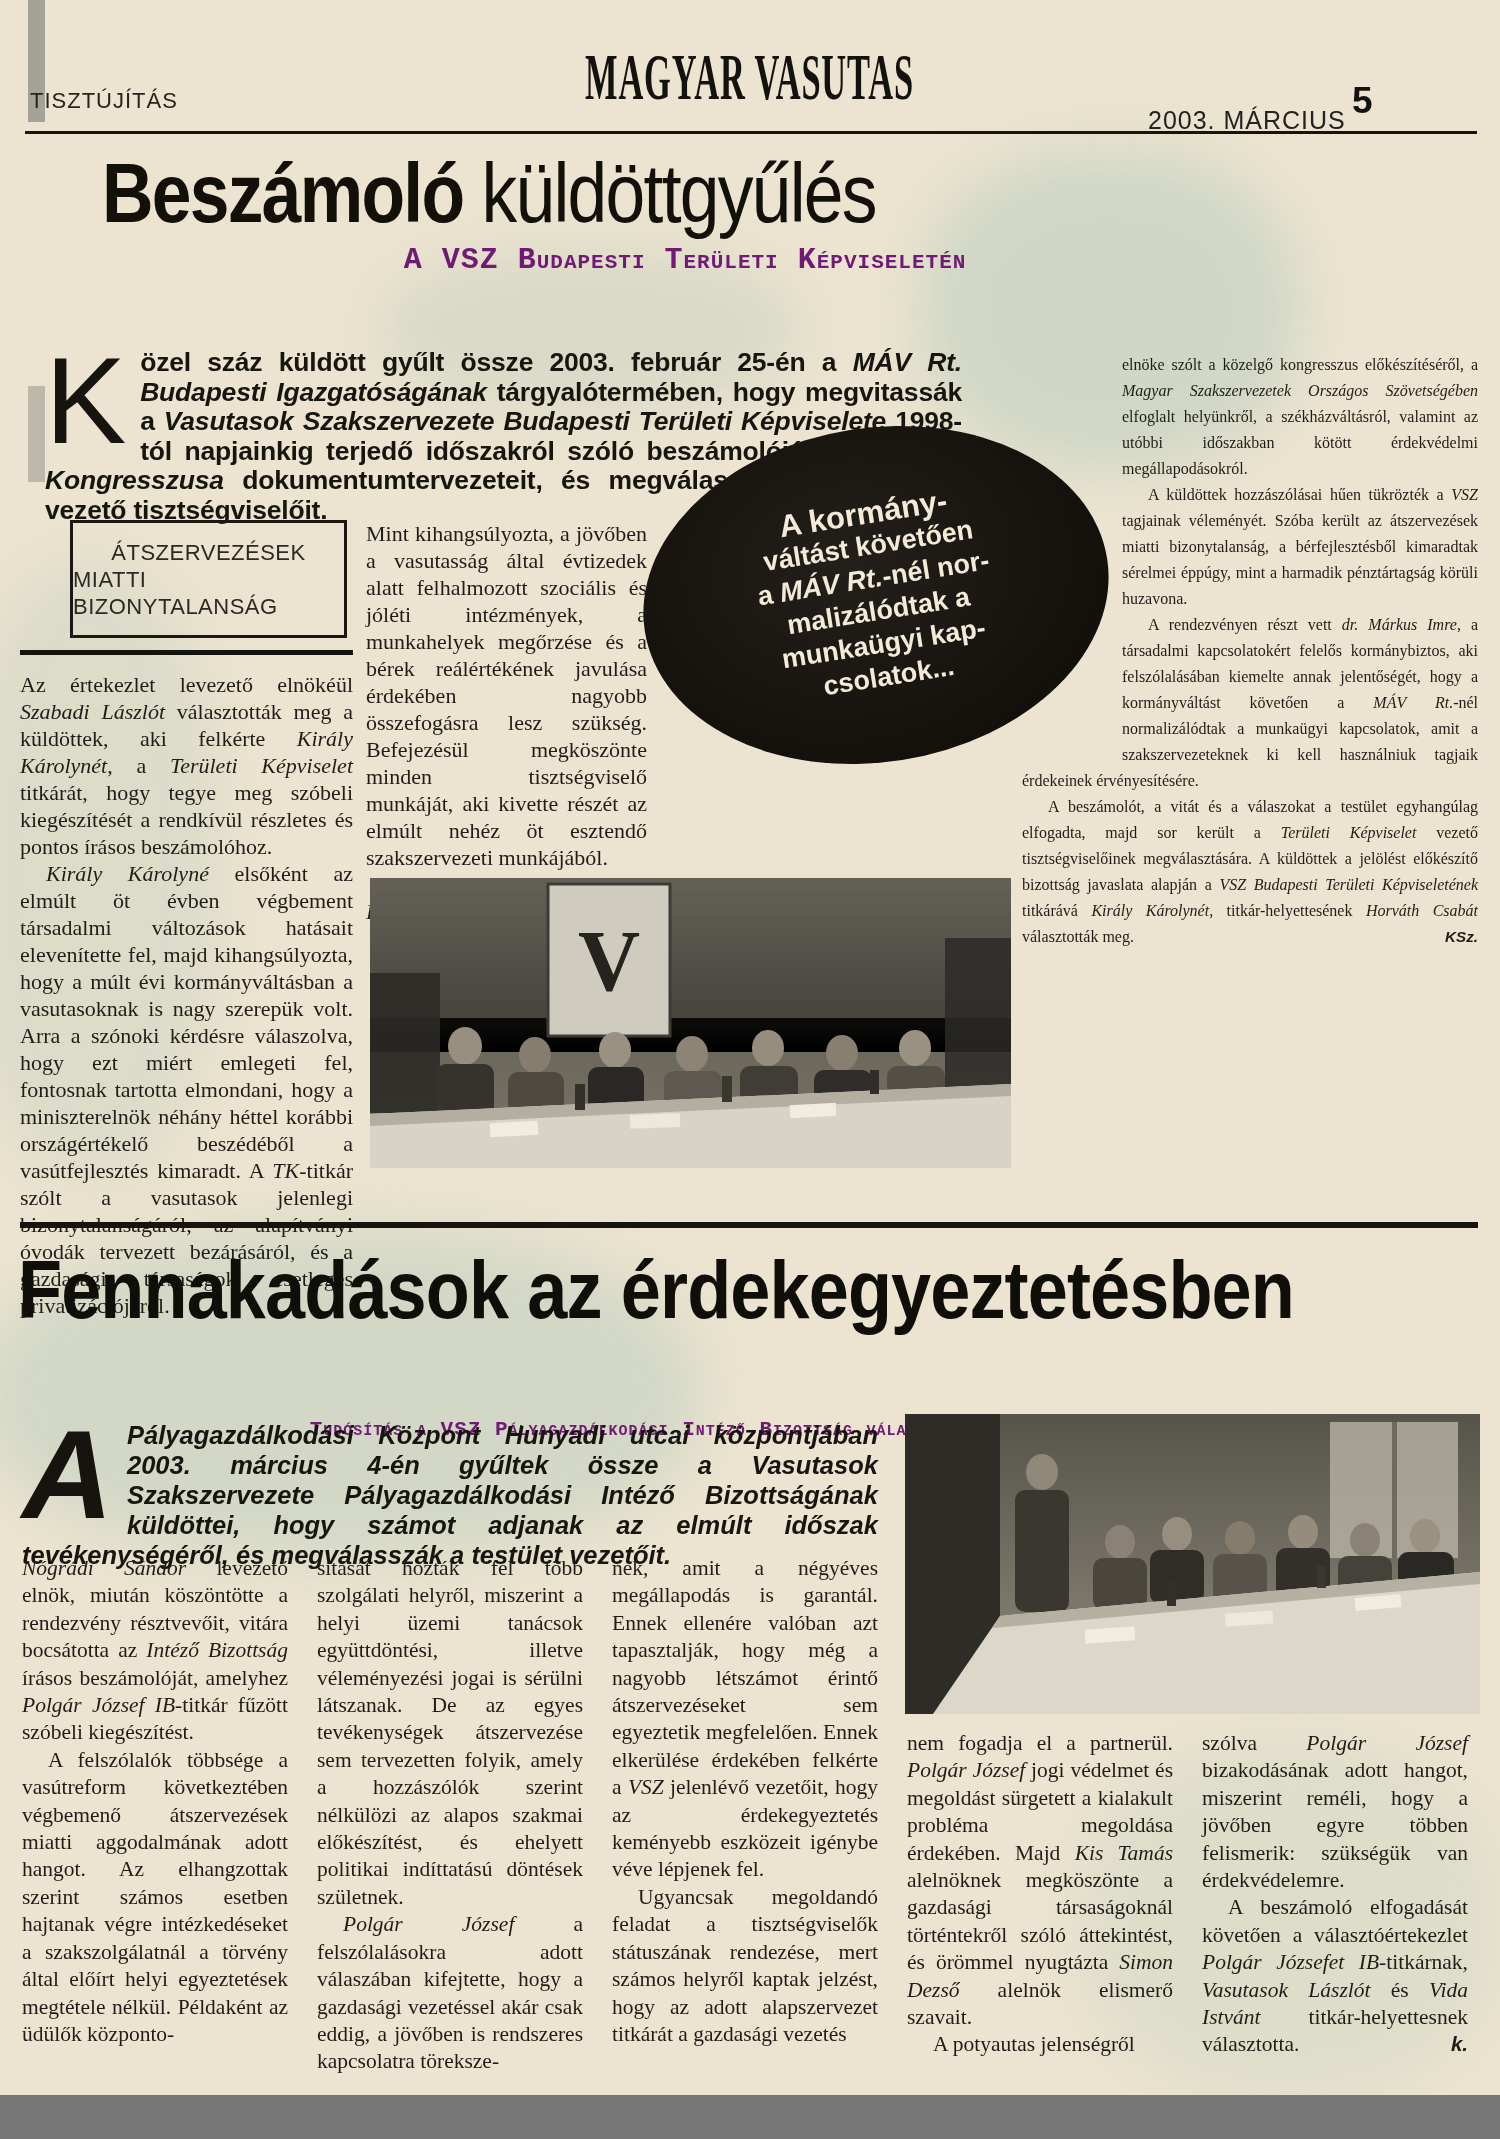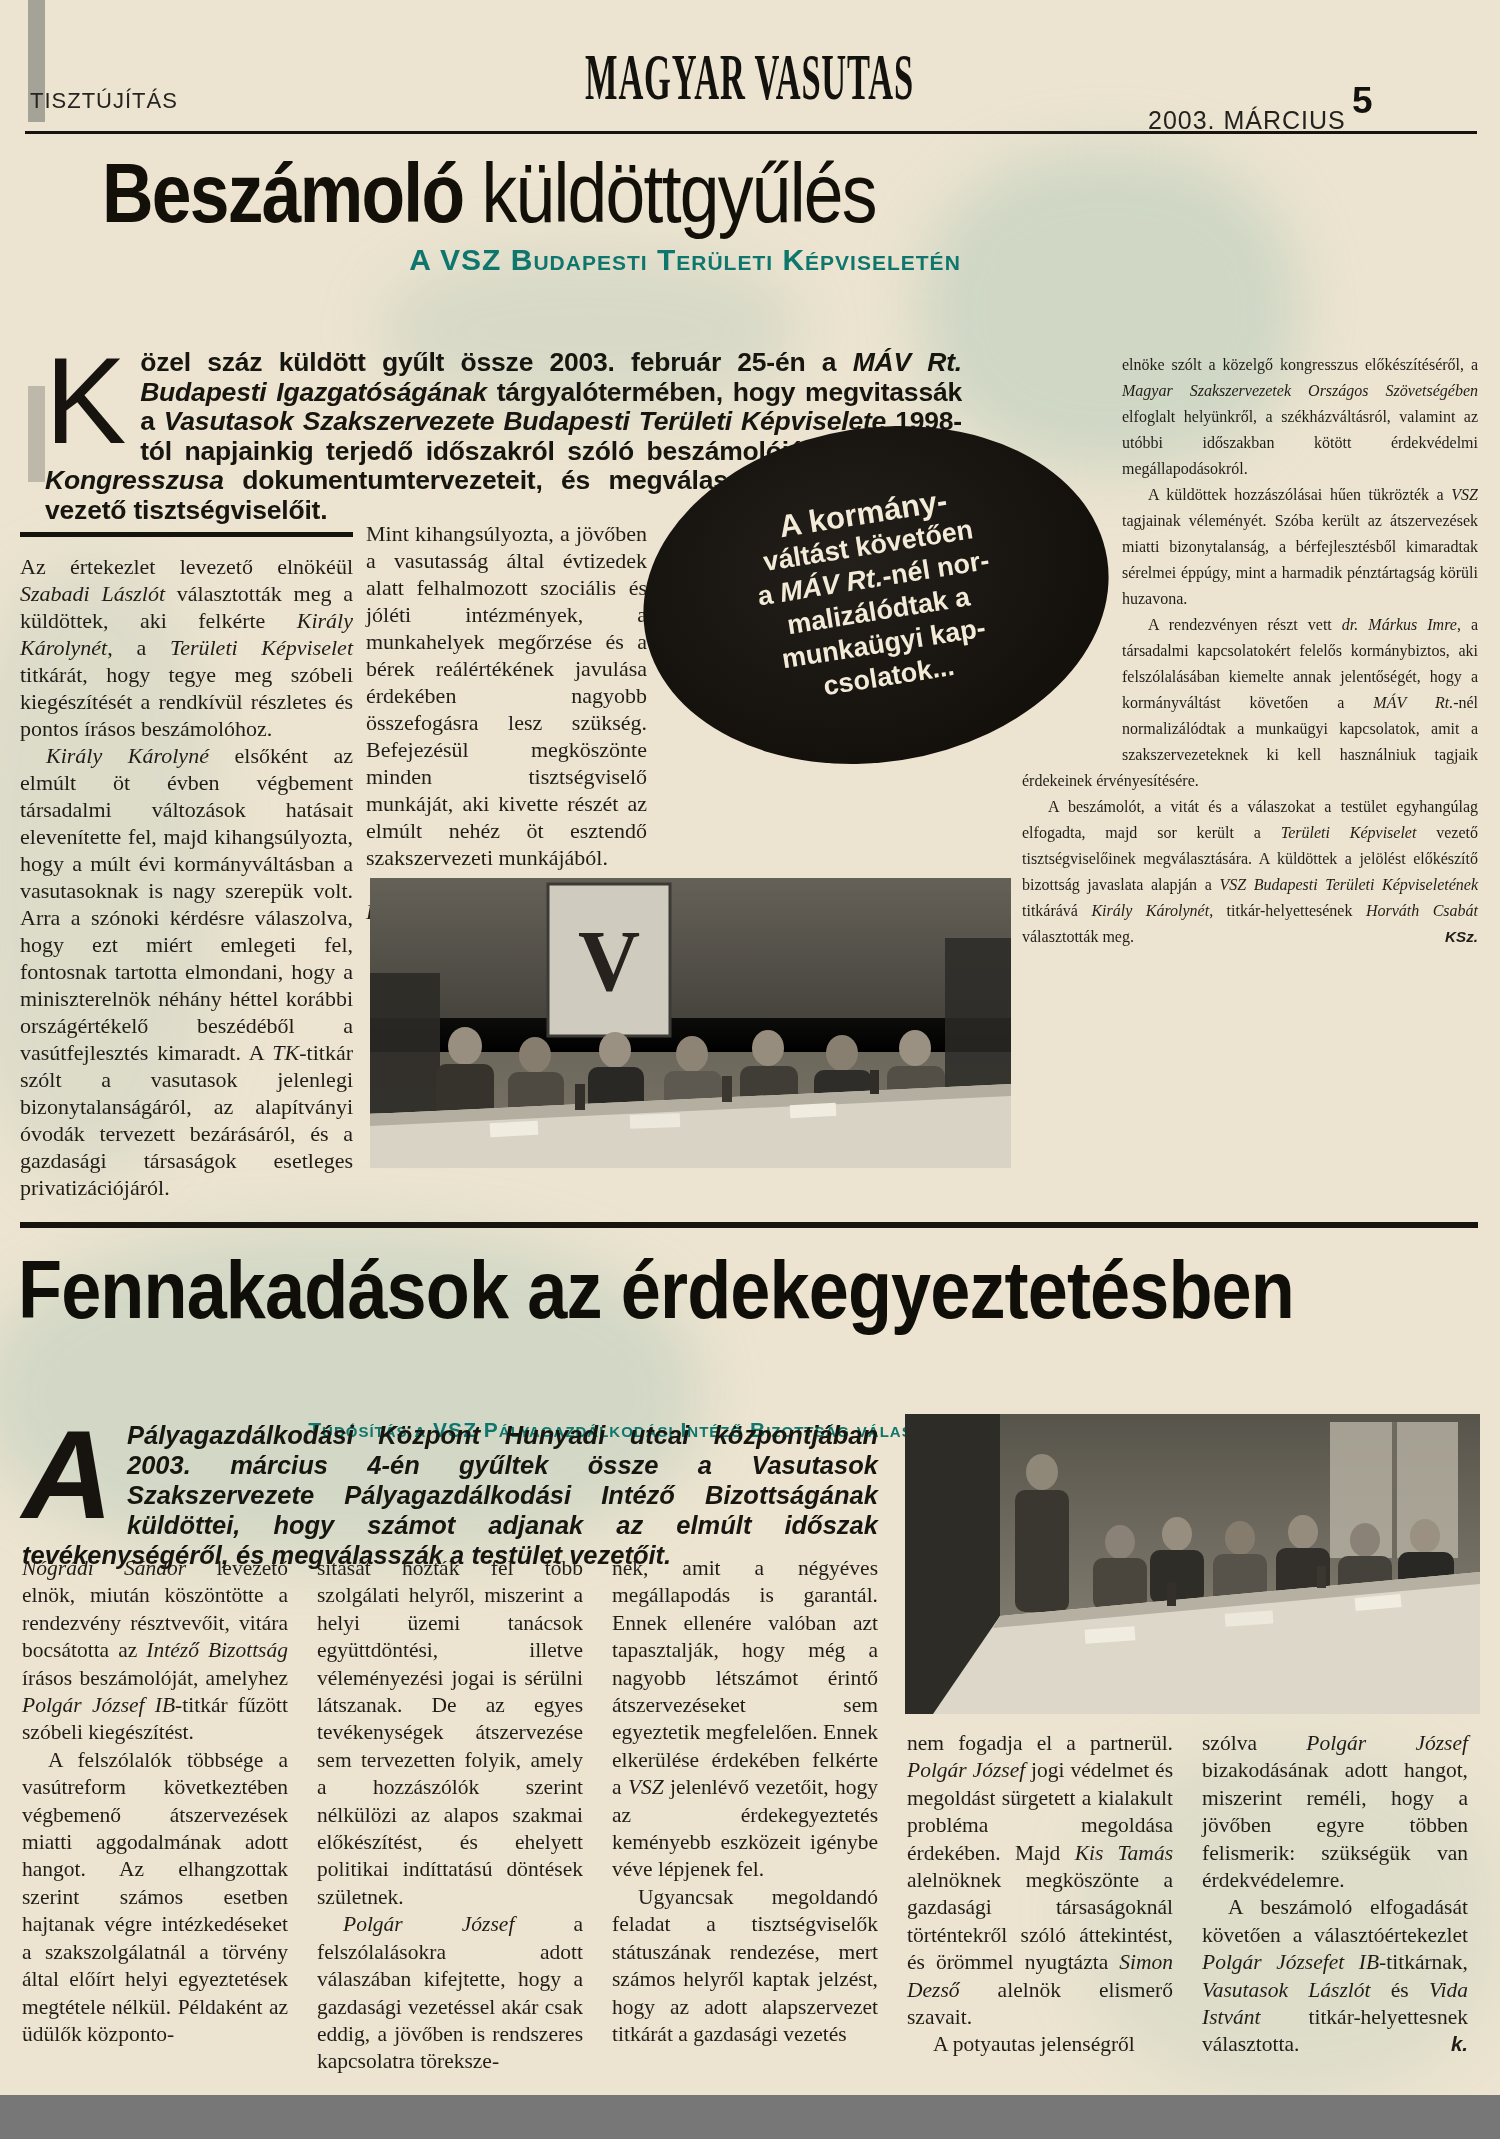--- a/index.html
+++ b/index.html
@@ -20,22 +20,22 @@
     font-size:42px; letter-spacing:1px; transform:scale(0.82,1.55); transform-origin:center bottom; color:#14120e;
   }
   .issue-date { font-family:"Liberation Sans",sans-serif; font-size:25px; color:#24221e; letter-spacing:1px;margin-top:12px; }
   .page-num { font-family:"Liberation Sans",sans-serif; font-size:37px; font-weight:700; color:#14120e; }
   .rule { position:absolute; background:#17140f; }
   
   .a1-headline { left:102px; top:146px; white-space:nowrap; font-family:"Liberation Sans",sans-serif;
     font-size:83px; letter-spacing:-2px; transform:scaleX(0.86); transform-origin:left top; color:#121009; }
   .a1-headline .hl-bold { font-weight:700; }
   .a1-headline .hl-light { font-weight:400; }
-  .subtitle { font-family:Liberation Sans, sans-serif; font-weight:700; font-variant:small-caps;
-    letter-spacing:1px; color:#0f766e; text-align:center; }
+  .subtitle { font-family:Liberation Mono, monospace; font-weight:700; font-variant:small-caps;
+    letter-spacing:1px; color:#701a75; text-align:center; }
   .subtitle1 { left:30px; top:243px; width:1310px; font-size:30px; }
   .lead { font-family:"Liberation Sans",sans-serif; font-weight:700; text-align:justify; color:#17150f; }
   .a1-lead { left:45px; top:348px; width:917px; font-size:26.5px; line-height:29.5px; letter-spacing:-0.2px; }
   .dropcap { float:left; font-family:"Liberation Sans",sans-serif; font-weight:400; color:#17140f;
     font-size:122px; line-height:98px; margin:4px 14px 0 0; }
   .a2-lead .dropcap { font-size:126px; line-height:102px; font-weight:700; }
   .lead .para { text-indent:0 !important; margin:0; }
   .bodycol { font-size:22px; line-height:27px; text-align:justify; color:#201d18; }
   .para { margin:0; text-align:justify; }
   .para + .para { text-indent:26px; }
@@ -87,20 +87,24 @@
   <div class="abs subtitle subtitle1">A VSZ Budapesti Területi Képviseletén</div>
 
   <div class="abs lead a1-lead">
     <span class="dropcap">K</span>
     <div>
         <p class="para"><span>özel száz küldött gyűlt össze 2003. február 25-én a </span><span class="it">MÁV Rt. Budapesti Igazgatóságának</span><span> tárgyalótermében, hogy megvitassák a </span><span class="it">Vasutasok Szakszervezete Budapesti Területi Képviselete</span><span> 1998-tól napjainkig terjedő időszakról szóló beszámolóját, a </span><span class="it">VSZ XV. Kongresszusa</span><span> dokumentumtervezeteit, és megválasszák a képviselet vezető tisztségviselőit.</span></p>
       </div>
   </div>
 
   <div class="abs bodycol" style="left:20px; top:520px; width:333px;">
+    <div class="info-box">
+      <div>ÁTSZERVEZÉSEK</div>
+      <div>MIATTI BIZONYTALANSÁG</div>
+    </div>
     <div class="thick-rule-inflow"></div>
     <div>
         <p class="para"><span>Az értekezlet levezető elnökéül </span><span class="it">Szabadi Lászlót</span><span> választották meg a küldöttek, aki felkérte </span><span class="it">Király Károlynét</span><span>, a </span><span class="it">Területi Képviselet</span><span> titkárát, hogy tegye meg szóbeli kiegészítését a rendkívül részletes és pontos írásos beszámolóhoz.</span></p>
         <p class="para"><span class="it">Király Károlyné</span><span> elsőként az elmúlt öt évben végbement társadalmi változások hatásait elevenítette fel, majd kihangsúlyozta, hogy a múlt évi kormányváltásban a vasutasoknak is nagy szerepük volt. Arra a szónoki kérdésre válaszolva, hogy ezt miért emlegeti fel, fontosnak tartotta elmondani, hogy a miniszterelnök néhány héttel korábbi országértékelő beszédéből a vasútfejlesztés kimaradt. A </span><span class="it">TK</span><span>-titkár szólt a vasutasok jelenlegi bizonytalanságáról, az alapítványi óvodák tervezett bezárásáról, és a gazdasági társaságok esetleges privatizációjáról.</span></p>
       </div>
   </div>
 
   <div class="abs bodycol" style="left:366px; top:520px; width:281px;">
     <div>
         <p class="para"><span>Mint kihangsúlyozta, a jövőben a vasutasság által évtizedek alatt felhalmozott szociális és jóléti intézmények, a munkahelyek megőrzése és a bérek reálértékének javulása érdekében nagyobb összefogásra lesz szükség. Befejezésül megköszönte minden tisztségviselő munkáját, aki kivette részét az elmúlt nehéz öt esztendő szakszervezeti munkájából.</span></p>

